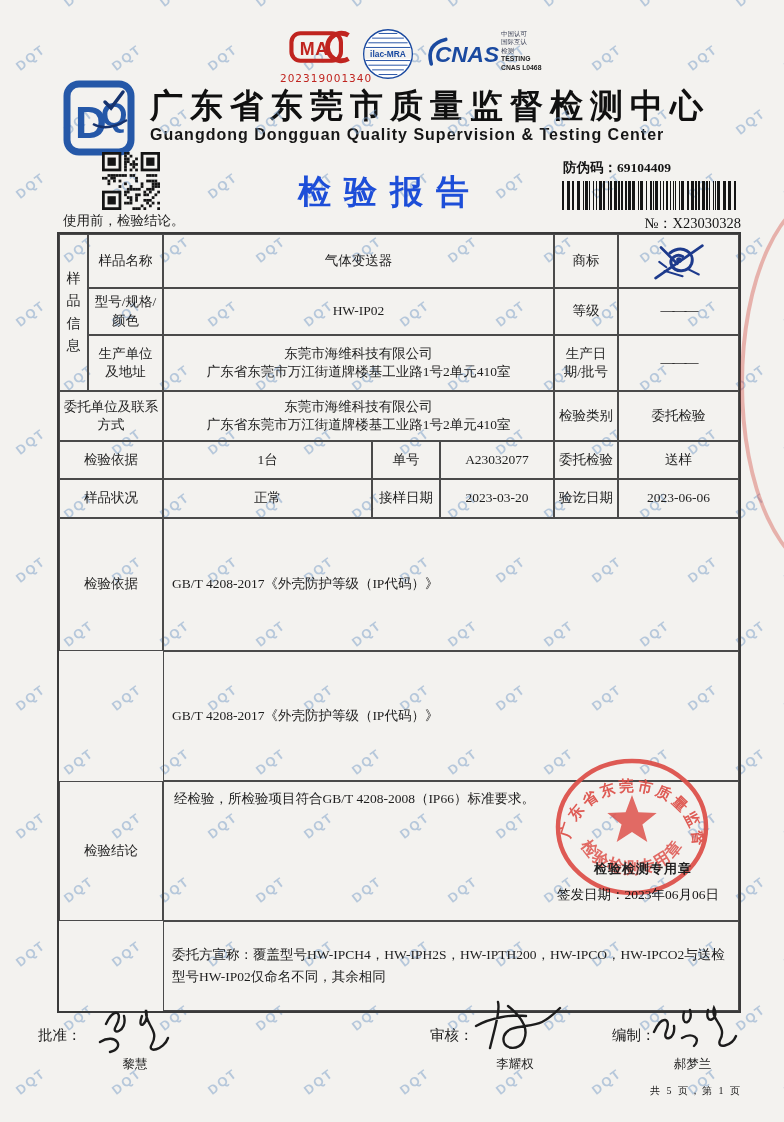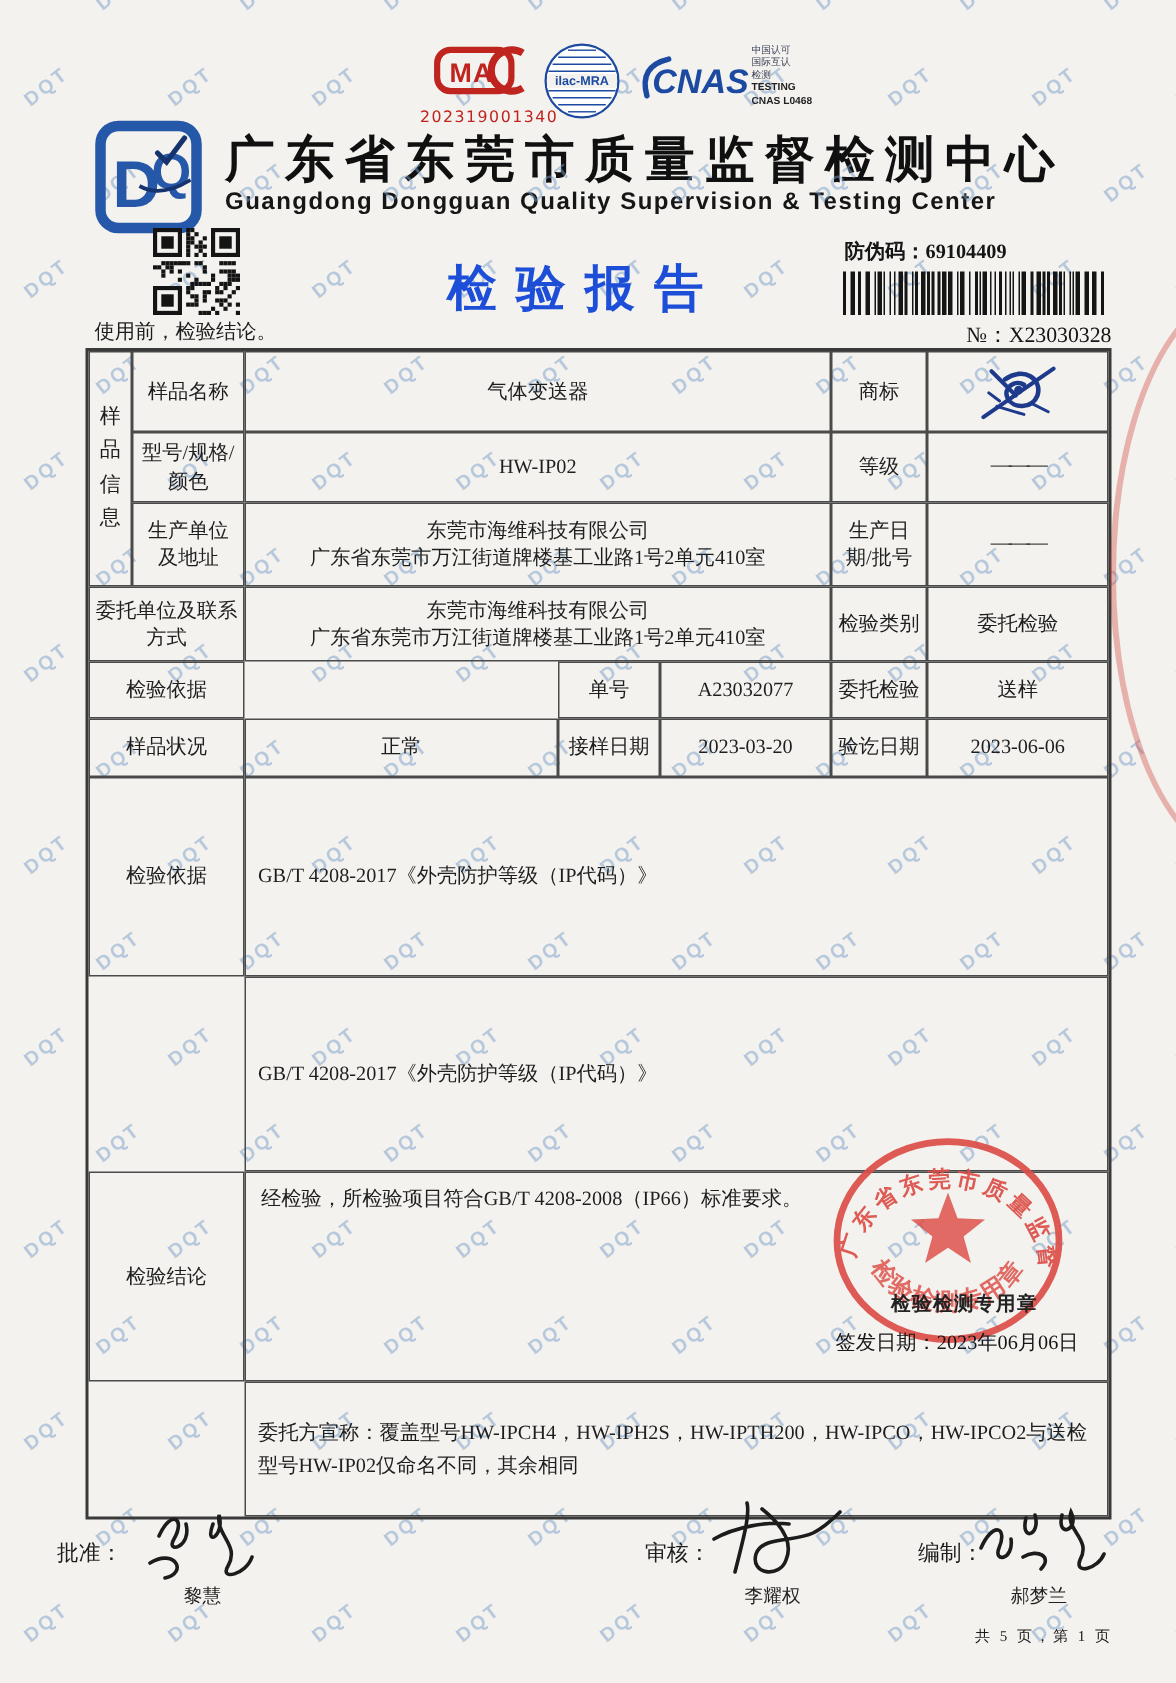--- a/index.html
+++ b/index.html
@@ -462,20 +462,21 @@
 
     <div class="cell" style="grid-area:4/1/5/3">委托单位及联系方式</div>
     <div class="cell" style="grid-area:4/3/5/6;flex-direction:column">
       <div>东莞市海维科技有限公司</div>
       <div>广东省东莞市万江街道牌楼基工业路1号2单元410室</div>
     </div>
     <div class="cell" style="grid-area:4/6/5/7">检验类别</div>
     <div class="cell" style="grid-area:4/7/5/8">委托检验</div>
 
     <div class="cell" style="grid-area:5/1/6/3">检验依据</div>
+    <div class="cell" style="grid-area:5/3/6/4">1台</div>
     <div class="cell" style="grid-area:5/4/6/5">单号</div>
     <div class="cell" style="grid-area:5/5/6/6">A23032077</div>
     <div class="cell" style="grid-area:5/6/6/7">委托检验</div>
     <div class="cell" style="grid-area:5/7/6/8">送样</div>
 
     <div class="cell" style="grid-area:6/1/7/3">样品状况</div>
     <div class="cell" style="grid-area:6/3/7/4">正常</div>
     <div class="cell" style="grid-area:6/4/7/5">接样日期</div>
     <div class="cell" style="grid-area:6/5/7/6">2023-03-20</div>
     <div class="cell" style="grid-area:6/6/7/7">验讫日期</div>

